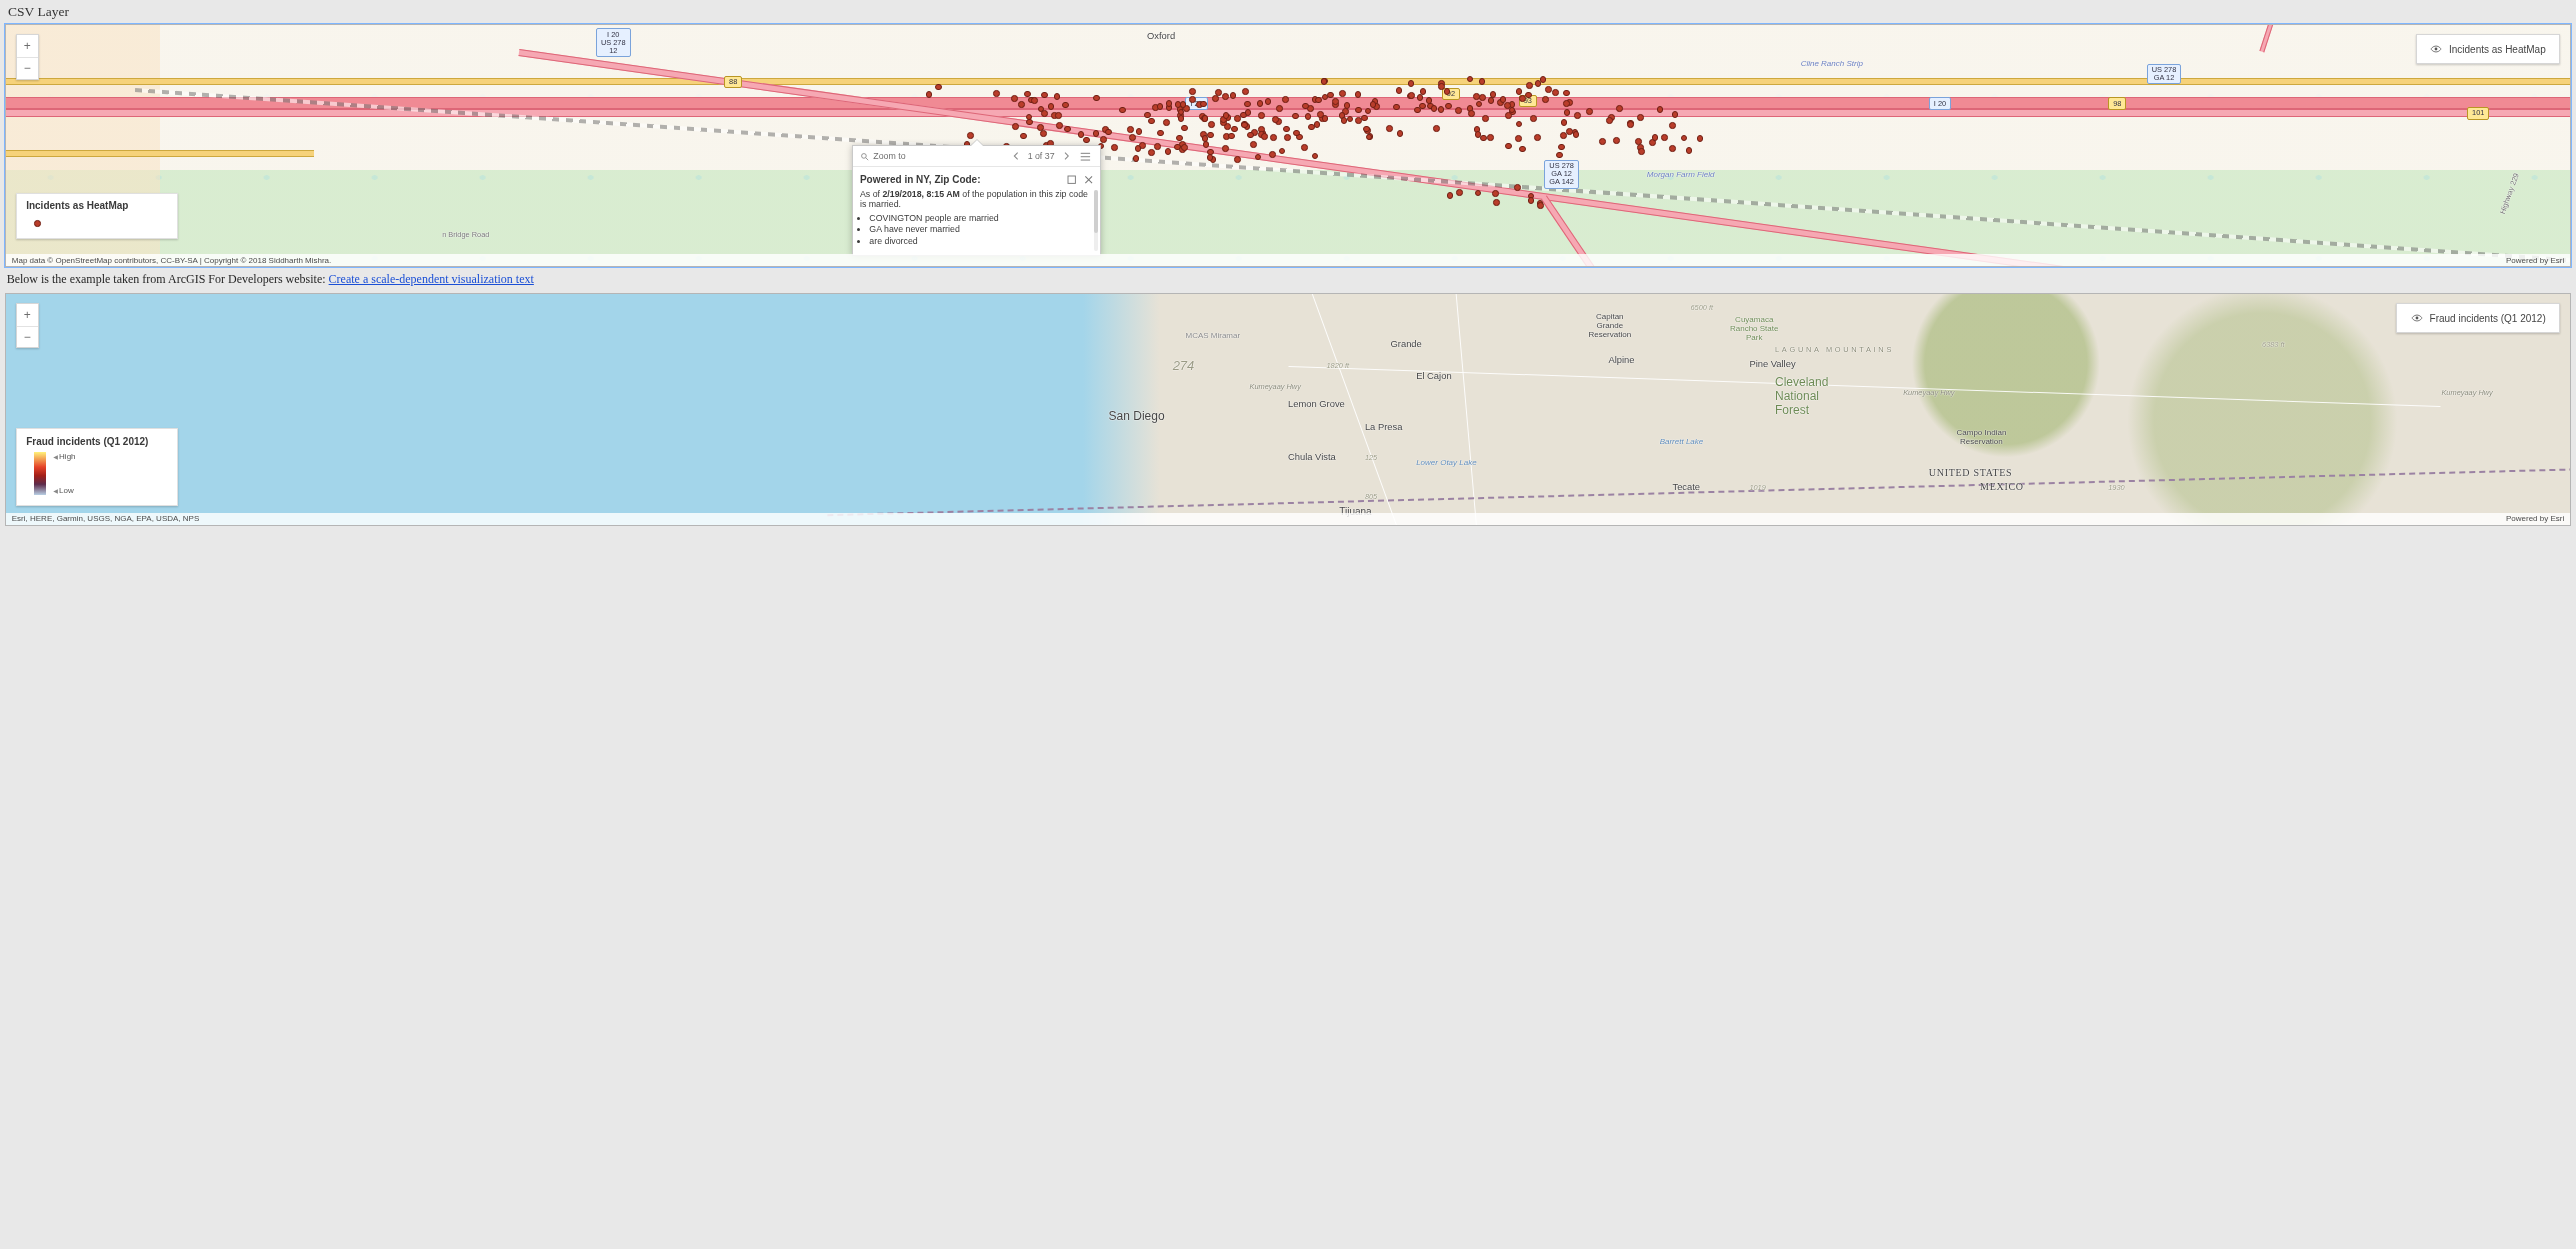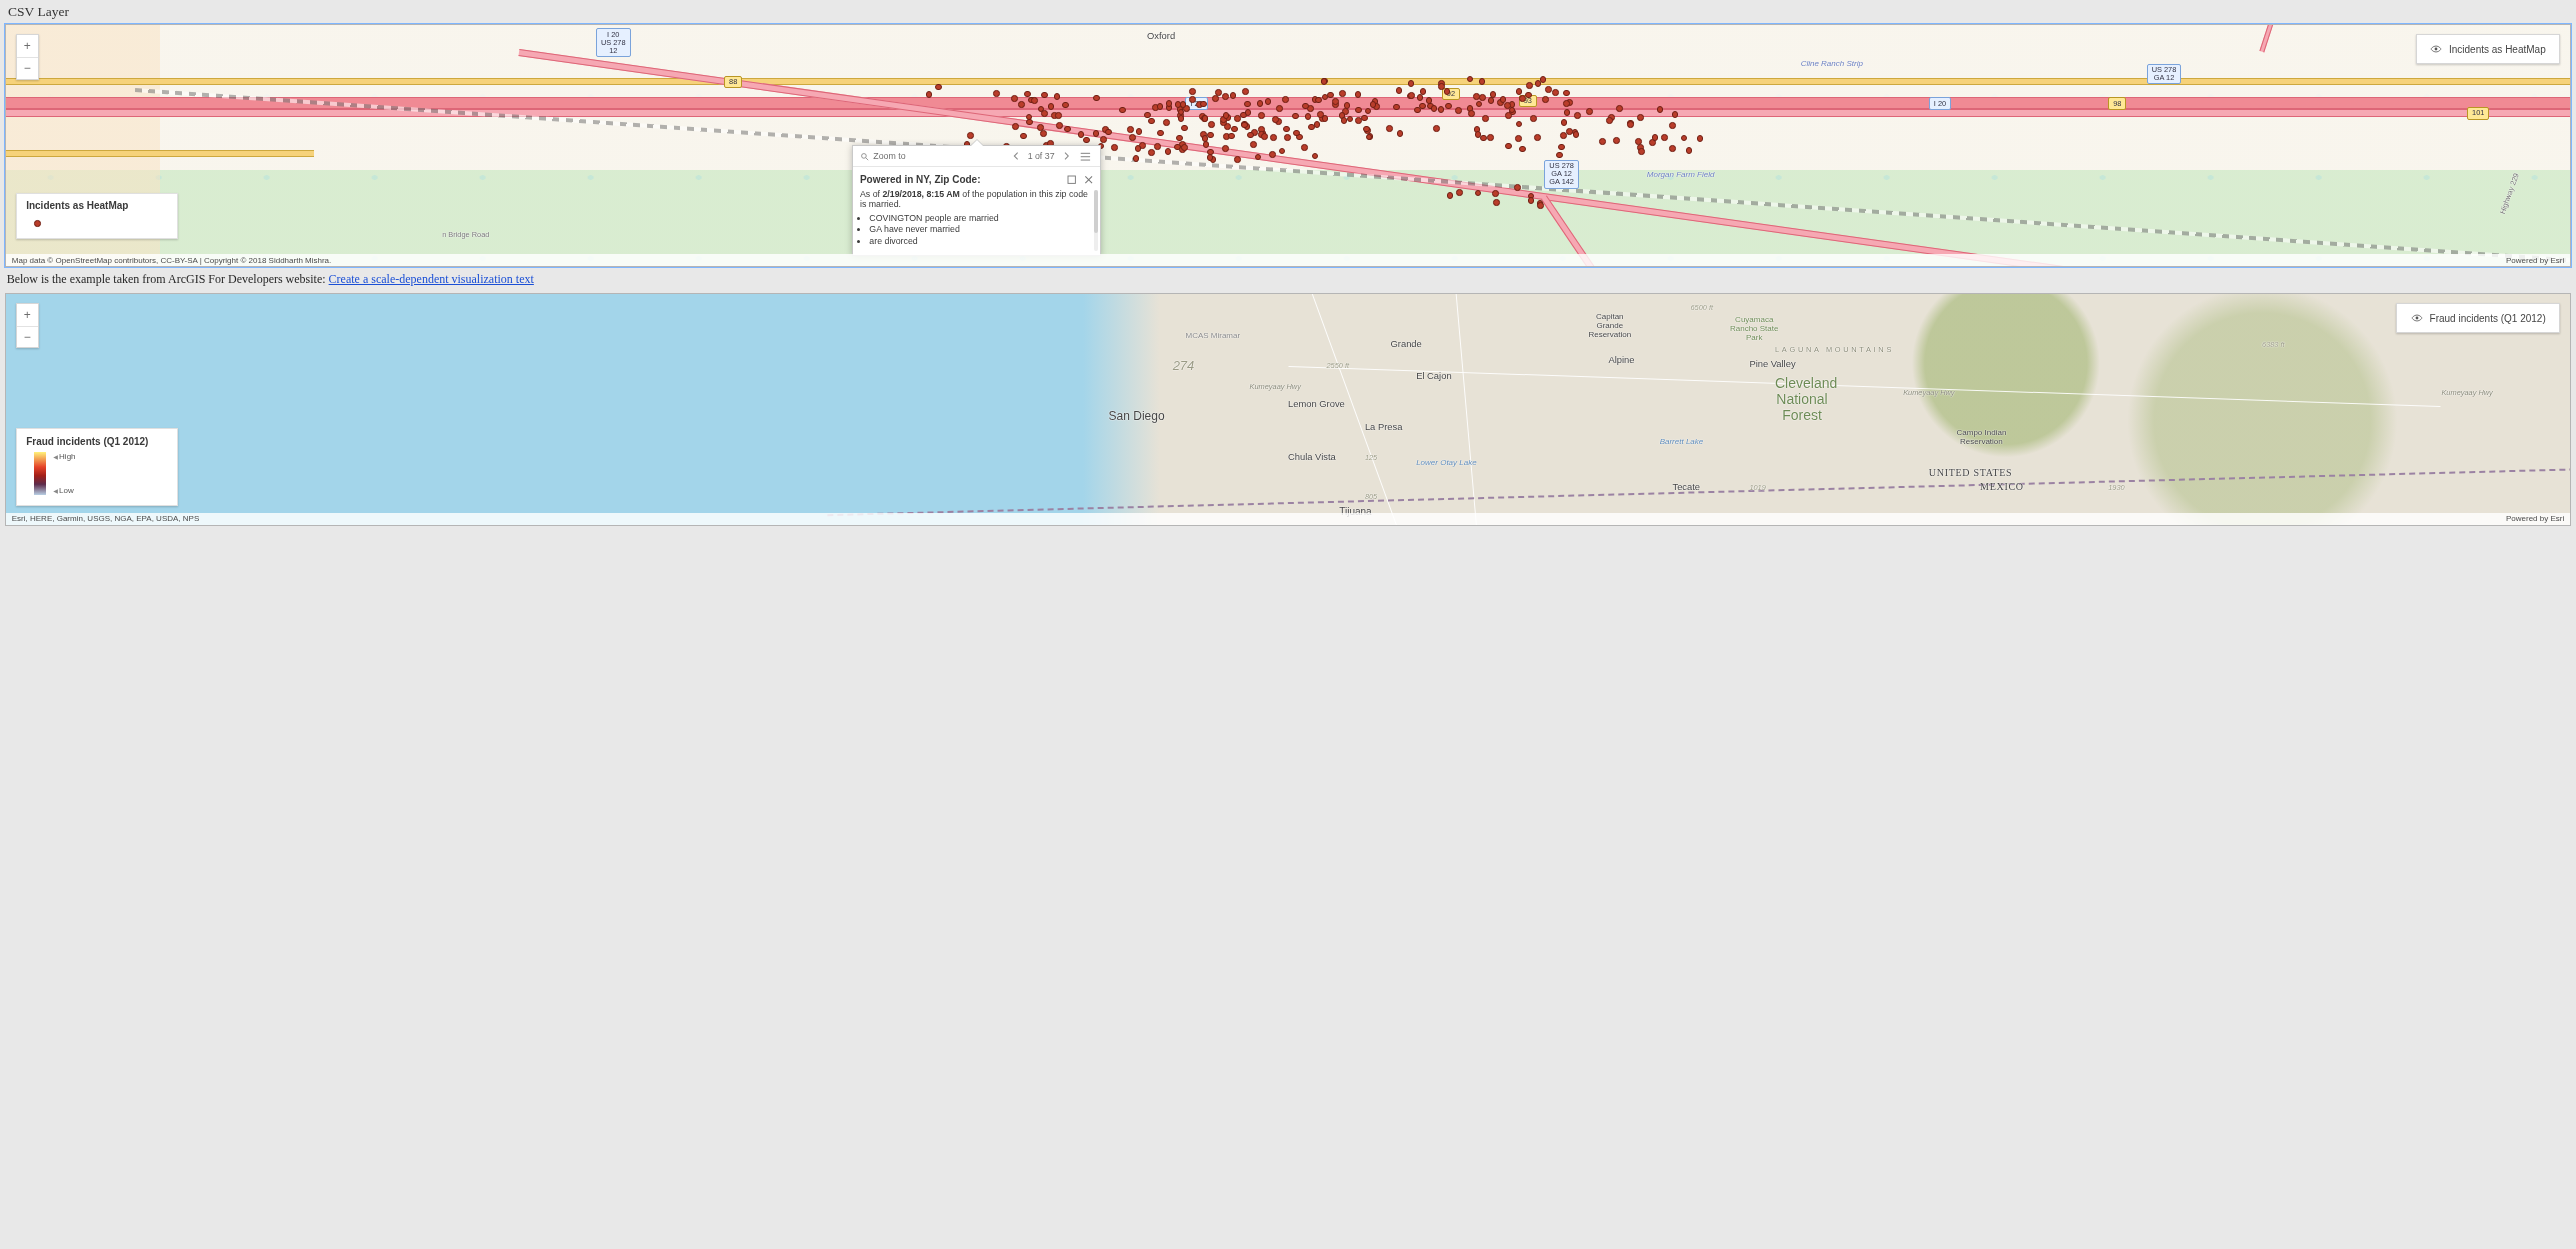--- a/index.html
+++ b/index.html
@@ -619,31 +619,31 @@
     <div class="city-label" style="top:68%; left:50%">Chula Vista</div>
     <div class="city-label" style="top:55%; left:53%">La Presa</div>
     <div class="city-label" style="top:33%; left:55%">El Cajon</div>
     <div class="city-label" style="top:19%; left:54%">Grande</div>
     <div class="city-label" style="top:26%; left:62.5%">Alpine</div>
     <div class="city-label" style="top:45%; left:50%">Lemon Grove</div>
     <div class="city-label" style="top:28%; left:68%">Pine Valley</div>
     <div class="city-label" style="top:81%; left:65%">Tecate</div>
     <div class="city-label" style="top:62%; left:64.5%; color:#5f8bb8; font-style:italic; font-size:8px">Barrett Lake</div>
     <div class="city-label" style="top:71%; left:55%; color:#5f8bb8; font-style:italic; font-size:8px">Lower Otay Lake</div>
-    <div class="city-label" style="top:35%; left:69%; color:#6d8a54; font-size:14px; width:54px; text-align:center">Cleveland National Forest</div>
+    <div class="city-label" style="top:35%; left:69%; color:#6d8a54; font-size:12px; width:54px; ">Cleveland National Forest</div>
     <div class="city-label" style="top:9%;  left:67%; color:#6d8a54; font-size:8px; width:61px; text-align:center">Cuyamaca Rancho State Park</div>
     <div class="city-label" style="top:8%;  left:61.5%; font-size:8px; width:54px; text-align:center">Capitan Grande Reservation</div>
     <div class="city-label" style="top:58%; left:76%; font-size:8px; width:54px; text-align:center">Campo Indian Reservation</div>
     <div class="city-label" style="top:22%; left:69%; letter-spacing:2.7px; font-size:7.4px; color:#8b8b77">LAGUNA  MOUNTAINS</div>
     <div class="city-label" style="top:16%; left:46%; font-size:8px; color:#888">MCAS Miramar</div>
     <div class="city-label" style="top:75%; left:75%; font-family:Georgia,serif; font-size:10px; letter-spacing:0.7px">UNITED STATES</div>
     <div class="city-label" style="top:81%; left:77%; font-family:Georgia,serif; font-size:10px; letter-spacing:0.7px">MEXICO</div>
     <div class="city-label" style="top:4%; left:65.7%; font-size:7.4px; color:#9a9a84; font-style:italic">6500 ft</div>
     <div class="city-label" style="top:20%; left:88%; font-size:7.4px; color:#9a9a84; font-style:italic">6383 ft</div>
-    <div class="city-label" style="top:29%; left:51.5%; font-size:7.4px; color:#9a9a84; font-style:italic">2550 ft</div>
+    <div class="city-label" style="top:29%; left:51.5%; font-size:7.4px; color:#9a9a84; font-style:italic">1820 ft</div>
     <div class="city-label" style="top:28%; left:45.5%; font-size:13px; color:#9a9a84; font-style:italic">274</div>
     <div class="city-label" style="top:69%; left:53%; font-size:7.4px; color:#9a9a84; font-style:italic">125</div>
     <div class="city-label" style="top:86%; left:53%; font-size:7.4px; color:#9a9a84; font-style:italic">805</div>
     <div class="city-label" style="top:82%; left:68%; font-size:7.4px; color:#9a9a84; font-style:italic">1019</div>
     <div class="city-label" style="top:82%; left:82%; font-size:7.4px; color:#9a9a84; font-style:italic">1930</div>
     <div class="city-label" style="top:38%; left:48.5%; font-size:7.4px; color:#887; font-style:italic">Kumeyaay Hwy</div>
     <div class="city-label" style="top:41%; left:74%; font-size:7.4px; color:#887; font-style:italic">Kumeyaay Hwy</div>
     <div class="city-label" style="top:41%; left:95%; font-size:7.4px; color:#887; font-style:italic">Kumeyaay Hwy</div>
 
     <div class="zoom">

